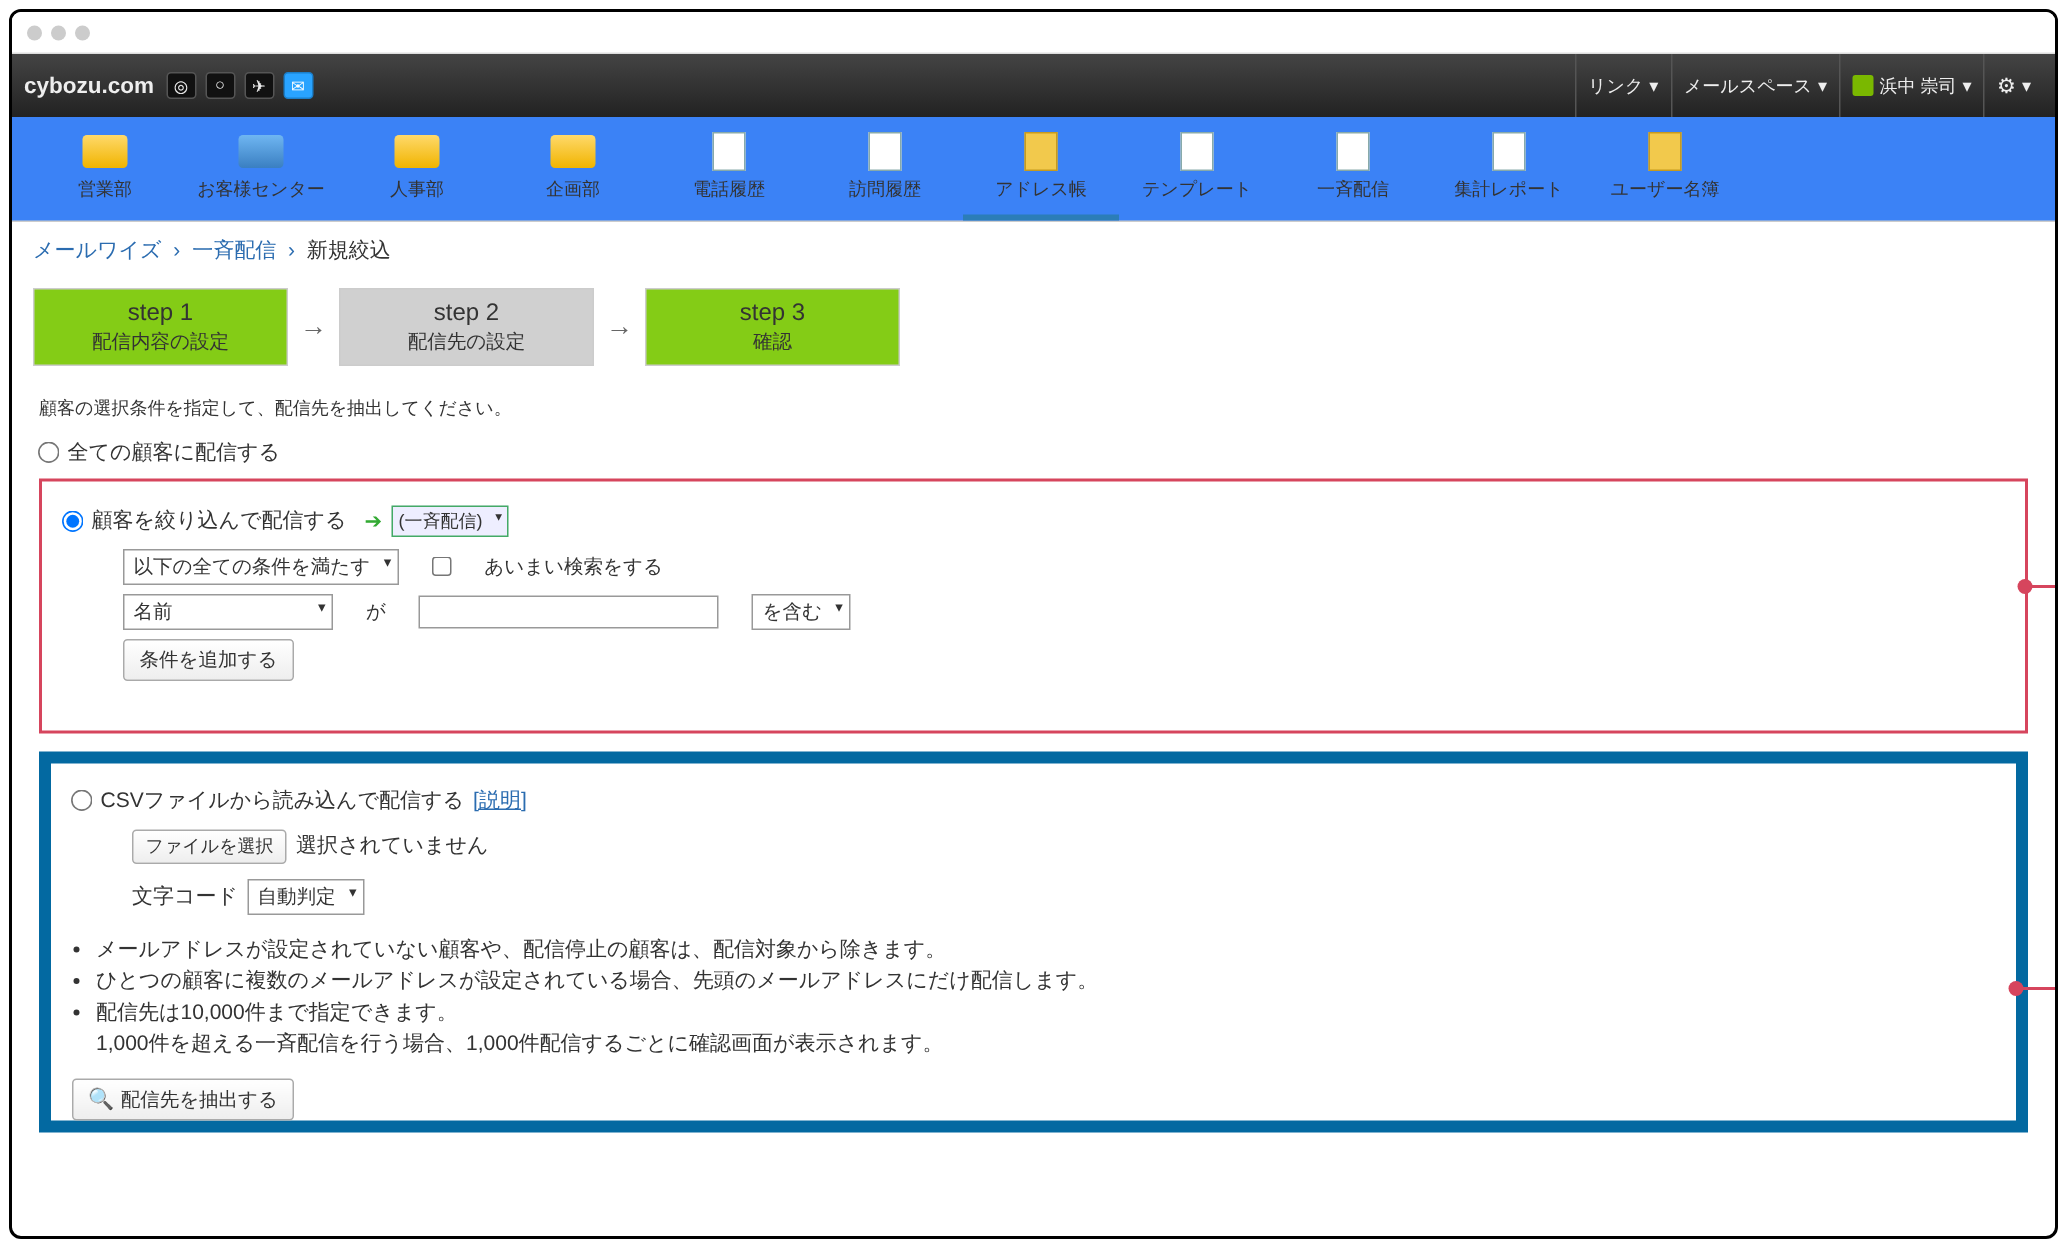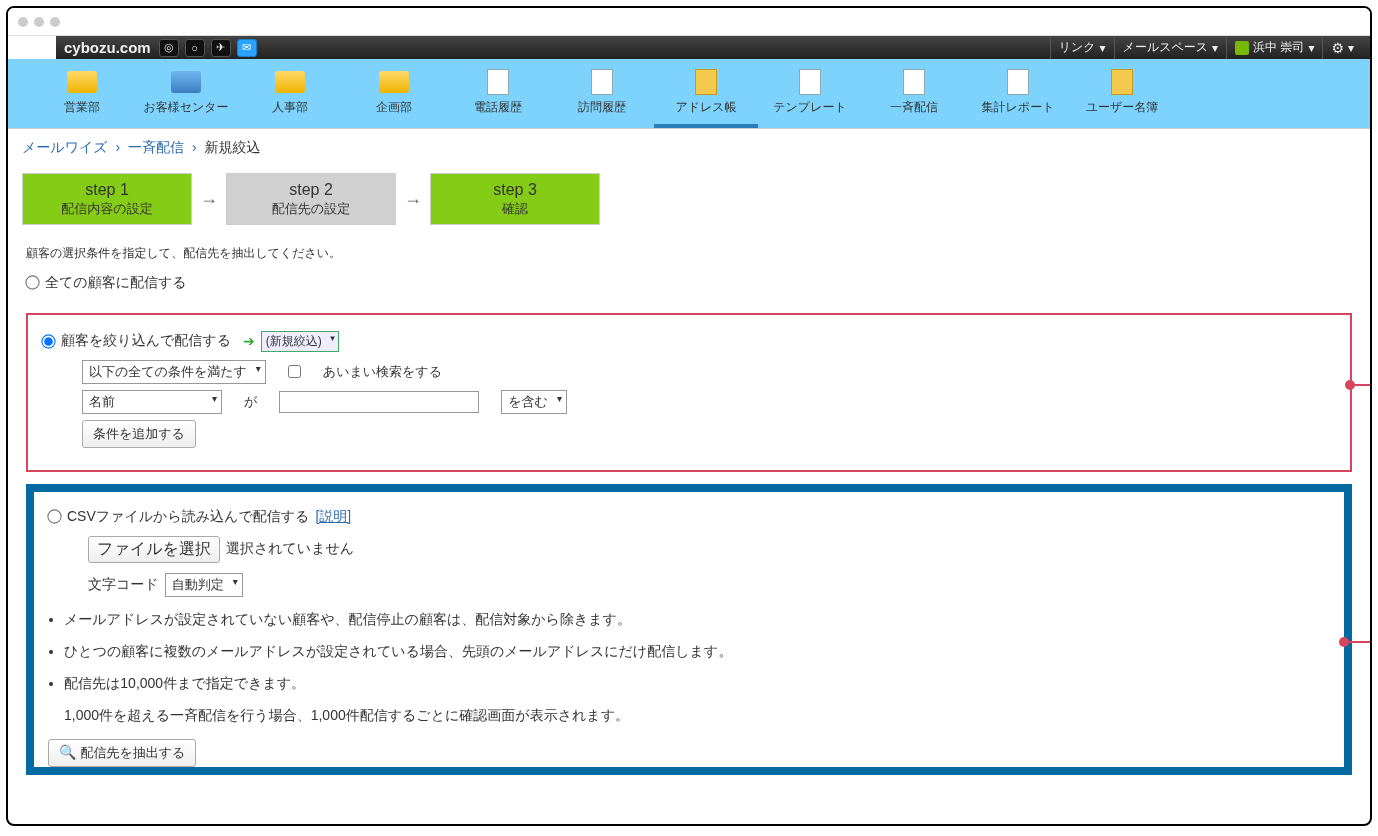--- a/index.html
+++ b/index.html
@@ -1,66 +1,66 @@
 <!DOCTYPE html>
 <html><head>
 <meta charset="utf-8">
 <style>
 * { box-sizing: border-box; margin: 0; padding: 0; }
 body { font-family: "Hiragino Kaku Gothic Pro", Meiryo, sans-serif; font-size: 13px; color: #333; background: #fff; }
 .window-frame { border: 2px solid #000; border-radius: 8px; margin: 6px; overflow: hidden; background: #fff; min-height: 820px; }
 .window-chrome { height: 28px; background: #fff; border-bottom: 1px solid #ddd; display:flex; align-items:center; padding-left:10px; gap:6px; }
 .window-dot { width:10px; height:10px; border-radius:50%; background:#ccc; }
-.topbar { background: linear-gradient(#444,#222); height: 23px; display:flex; align-items:center; color:#eee; font-size:12px; padding:0 8px;margin-left:48px; }
+.topbar { background: linear-gradient(#444,#222); height: 42px; display:flex; align-items:center; color:#eee; font-size:12px; padding:0 8px; }
 .topbar .brand { font-weight:bold; font-size:15px; color:#eee; margin-right:8px; }
 .topbar .top-icons { display:flex; gap:6px; }
 .topbar .top-icon { width:20px; height:18px; background:#111; border:1px solid #555; border-radius:3px; display:flex; align-items:center; justify-content:center; font-size:11px; }
 .topbar .spacer { flex:1; }
 .topbar .menu-item { padding:0 8px; height:100%; display:flex; align-items:center; border-left:1px solid #555; gap:4px; cursor:pointer; }
 .topbar .gear { font-size:14px; }
-.app-toolbar { display:flex; background:#7dd3fc; border-bottom:1px solid #ccc; padding:4px 22px 0; }
+.app-toolbar { display:flex; background:#3b82f6; border-bottom:1px solid #ccc; padding:4px 10px 0; }
 .app-toolbar .tool { width:104px; text-align:center; padding:6px 0 8px; cursor:pointer; font-size:12px; }
 .app-toolbar .tool .ticon { width:36px; height:26px; margin:0 auto 4px; display:flex; align-items:center; justify-content:center; font-size:20px; }
 .app-toolbar .tool.active { border-bottom:4px solid #2b7db8; }
 .folder-y { background:linear-gradient(#ffd96a,#f0b400); border-radius:3px; width:30px; height:22px; }
 .folder-b { background:linear-gradient(#6fb6f2,#3a7fc1); border-radius:3px; width:30px; height:22px; }
 .docicon { background:#fff; border:1px solid #8aa; width:22px; height:26px; }
 .bookicon { background:#f2c94c; border:1px solid #c79a1d; width:22px; height:26px; }
 .breadcrumb { padding:10px 14px; font-size:14px; }
 .breadcrumb a { color:#2b6cb0; text-decoration:none; }
 .breadcrumb .sep { color:#2b6cb0; margin:0 4px; }
 .steps { display:flex; align-items:center; gap:8px; padding:6px 14px 12px; }
 .step { background:#84cc16; border:1px solid #ccc; width:170px; text-align:center; padding:6px 4px; line-height:1.3; }
 .step .big { font-size:16px; }
 .step.active { background:#d0d0d0; font-weight:normal; }
 .arrow { font-size:18px; color:#666; }
 .content { padding:4px 18px 30px; }
 .instr { margin:4px 0 12px; font-size:12px; }
 .radio-row { display:flex; align-items:center; gap:6px; font-size:14px; margin:6px 0; }
 .radio-row input[type=radio] { transform:scale(1.1); }
-.filter-box { border:2px solid #d6455d; padding:10px 14px 16px; margin-top:21px; position:relative; }
+.filter-box { border:2px solid #d6455d; padding:10px 14px 27px; margin-top:8px; position:relative; }
 .filter-inner { margin-left:40px; margin-top:8px; }
 .select-like { border:1px solid #999; background:#fff; padding:2px 18px 2px 6px; font-size:13px; position:relative; display:inline-block; }
 .select-like::after { content:"▾"; position:absolute; right:4px; font-size:10px; color:#333; }
 .saved-filter { border:1px solid #4a6; background:#eef; padding:1px 16px 1px 4px; font-size:12px; position:relative; display:inline-block; }
 .saved-filter::after { content:"▾"; position:absolute; right:3px; font-size:9px; }
 .green-arrow { color:#3a3; font-size:14px; margin-left:6px; }
 .txt-input { border:1px solid #999; height:22px; width:200px; background:#fff; }
 .btn { border:1px solid #aaa; background:linear-gradient(#fff,#eee); padding:4px 10px; font-size:13px; border-radius:3px; cursor:pointer; display:inline-block; }
 .filter-row { display:flex; align-items:center; gap:22px; margin:6px 0; }
 .callout-line { position:absolute; height:2px; background:#d6455d; }
 .callout-dot { position:absolute; width:10px; height:10px; background:#d6455d; border-radius:50%; transform:translate(-50%,-50%); }
 .csv-box { border:8px solid #0369a1; padding:10px 14px 0; margin-top:12px; position:relative; }
 .csv-inner { margin-left:40px; margin-top:10px; }
 .csv-inner .row { margin:10px 0; font-size:14px; display:flex; align-items:center; gap:6px; }
 .notes { margin:14px 0 14px 16px; font-size:14px; }
-.notes li { margin:14px 0; }
+.notes li { margin:3px 0; }
 .link { color:#2b6cb0; }
 .mag { font-size:14px; margin-right:4px; }
-.filebtn { border:1px solid #aaa; background:linear-gradient(#fff,#eee); padding:2px 8px; font-size:16px; border-radius:3px; }
+.filebtn { border:1px solid #aaa; background:linear-gradient(#fff,#eee); padding:2px 8px; font-size:12px; border-radius:3px; }
 .avatar { width:14px; height:14px; background:#7ab800; display:inline-block; border-radius:2px; }
 .topbar .top-icon.blue { background:#29a3ff; border-color:#1b7ec9; color:#fff; }
 </style>
 </head>
 <body>
 
 <div class="window-frame">
   <div class="window-chrome">
     <div class="window-dot"></div>
     <div class="window-dot"></div>
@@ -162,21 +162,21 @@
     <label class="radio-row">
       <input type="radio" name="mode" style="">
       <span>全ての顧客に配信する</span>
     </label>
 
     <div class="filter-box">
       <label class="radio-row">
         <input type="radio" name="mode" checked="" style="">
         <span>顧客を絞り込んで配信する</span>
         <span class="green-arrow">➔</span>
-        <span class="saved-filter">(新規絞込)</span>
+        <span class="saved-filter">(一斉配信)</span>
       </label>
       <div class="filter-inner">
         <div class="filter-row">
           <span class="select-like">以下の全ての条件を満たす</span>
           <input type="checkbox" style="">
           <span>あいまい検索をする</span>
         </div>
         <div class="filter-row">
           <span class="select-like" style="min-width:140px">名前</span>
           <span>が</span>

